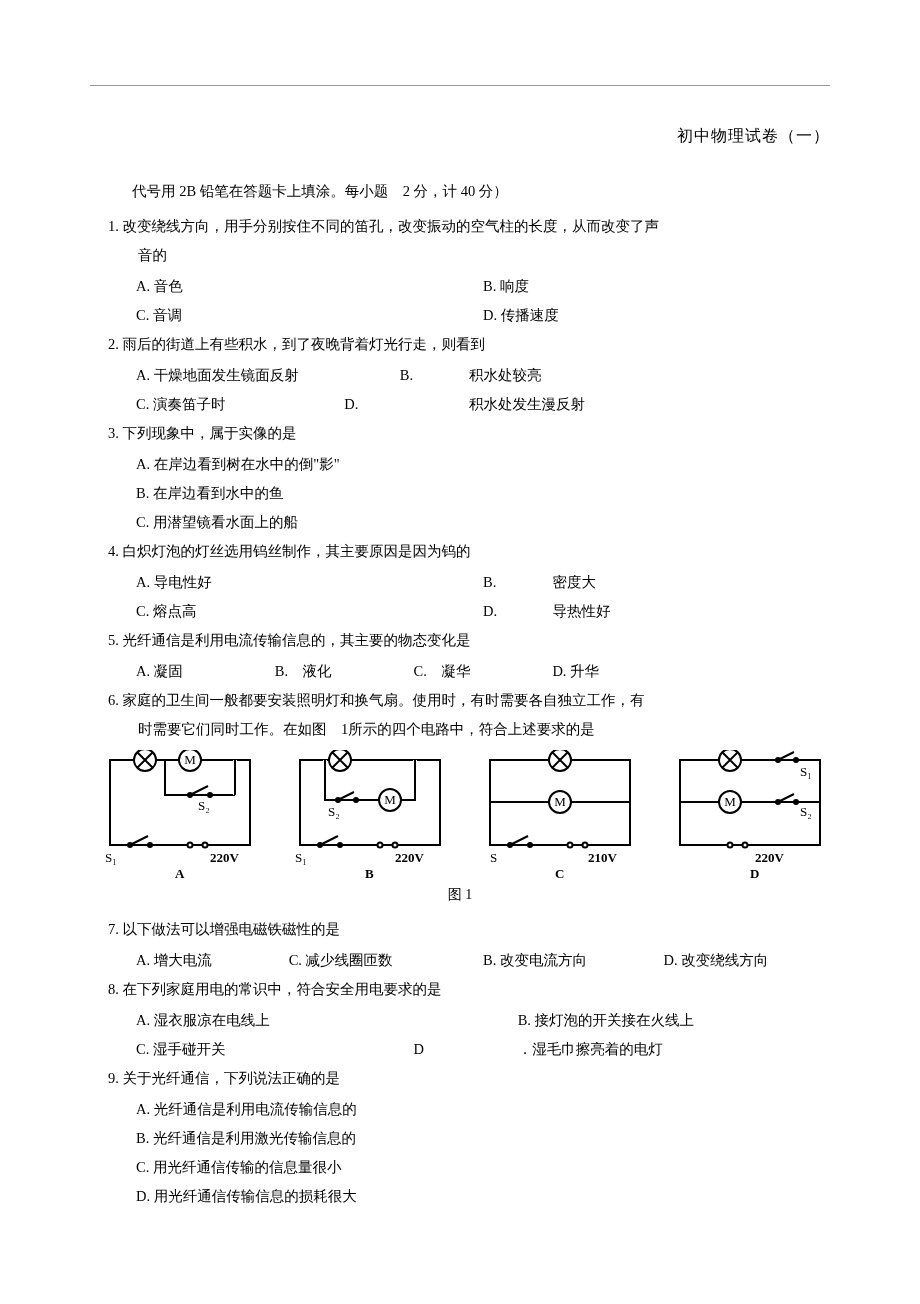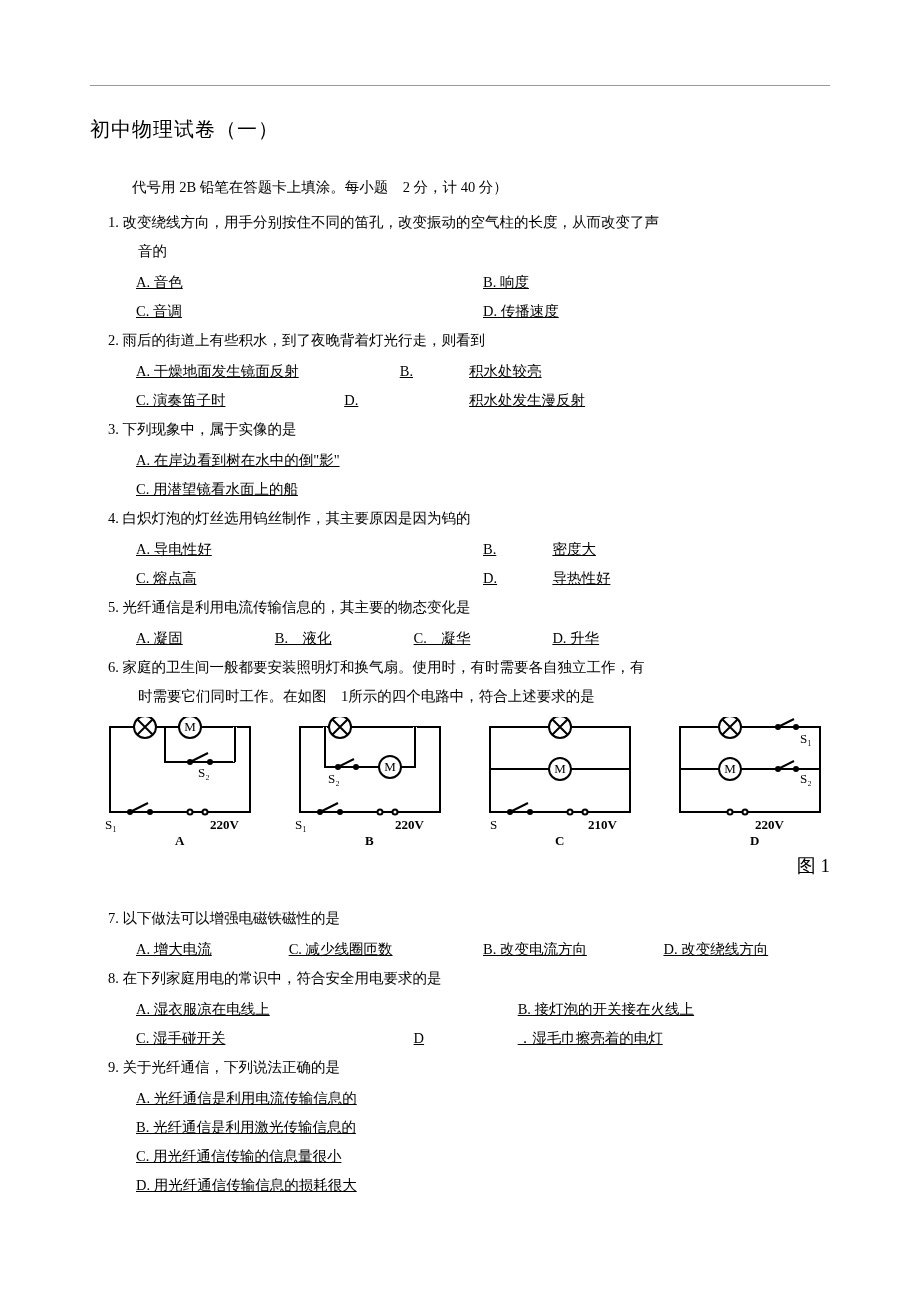--- a/index.html
+++ b/index.html
@@ -13,24 +13,24 @@
   .page {
     padding: 85px 90px 60px 90px;
     box-sizing: border-box;
   }
   .hr-top {
     border: none;
     border-top: 1px solid #999;
     margin: 0 0 30px 0;
   }
   .title {
-    text-align: left;
-    font-size: 20px;
+    text-align: right;
+    font-size: 16px;
     font-weight: normal;
-    margin: 30px 0 30px 0;
+    margin: 40px 0 30px 0;
     letter-spacing: 1px;
   }
   .section-intro {
     font-size: 14.5px;
     line-height: 2;
     margin: 0 0 6px 0;
   }
   .indent-cont {
     padding-left: 42px;
   }
@@ -40,39 +40,38 @@
     margin: 0 0 2px 0;
     padding-left: 18px;
   }
   .q-cont {
     padding-left: 30px;
   }
   .opts {
     font-size: 14.5px;
     line-height: 2;
     padding-left: 46px;
-    text-decoration: underline;
   }
   .opts-row {
     display: flex;
   }
   .opt {
     white-space: nowrap;
   }
   .opt-half { width: 50%; }
   .figure {
     width: 100%;
     margin: 6px 0 2px 0;
   }
   .figure svg { display: block; }
   .fig-caption {
-    text-align: right;
-    font-size: 19px;
+    text-align: center;
+    font-size: 14px;
     line-height: 1.8;
-    margin: 2px 0 21px 0;
+    margin: 2px 0 8px 0;
   }
 </style>
 </head>
 <body>
 
 <div class="page">
 
   <hr class="hr-top">
 
   <h1 class="title">初中物理试卷（一）</h1>
@@ -113,20 +112,21 @@
       <div class="opt">积水处发生漫反射</div>
     </div>
   </div>
 
   <div class="question">
     <span>3.</span>
     <span>下列现象中，属于实像的是</span>
   </div>
   <div class="opts">
     <div>A. 在岸边看到树在水中的倒"影"</div>
+    <div>B. 在岸边看到水中的鱼</div>
     <div>C. 用潜望镜看水面上的船</div>
   </div>
 
   <div class="question">
     <span>4.</span>
     <span>白炽灯泡的灯丝选用钨丝制作，其主要原因是因为钨的</span>
   </div>
   <div class="opts">
     <div class="opts-row">
       <div class="opt opt-half">A. 导电性好</div>

